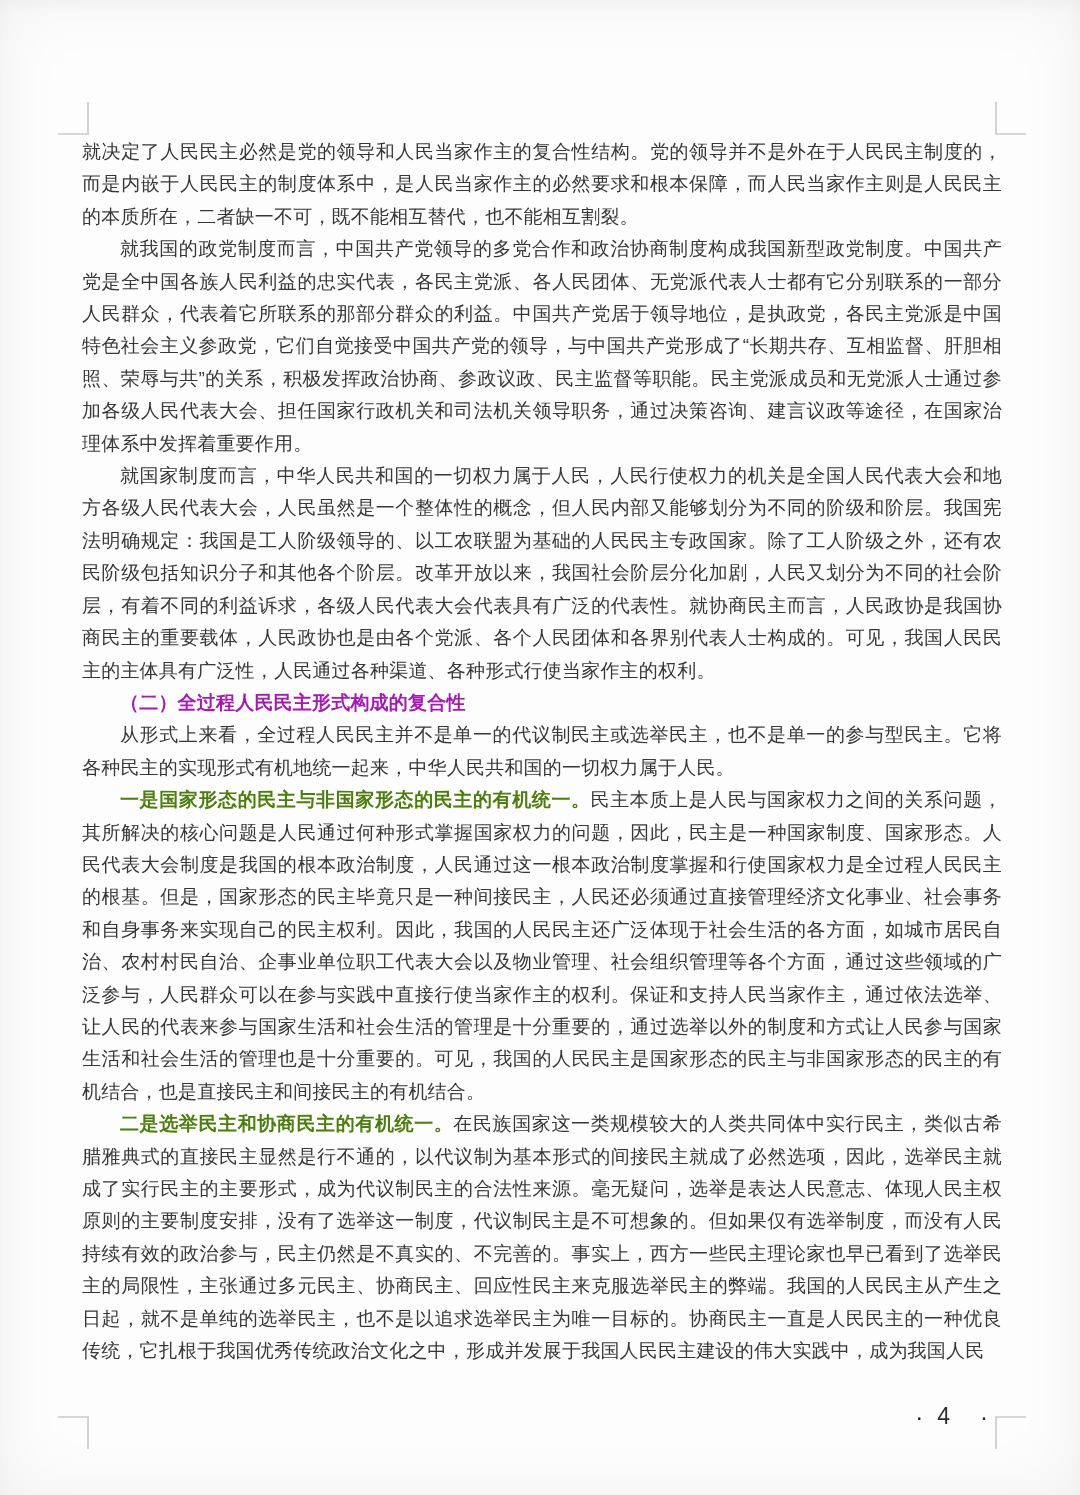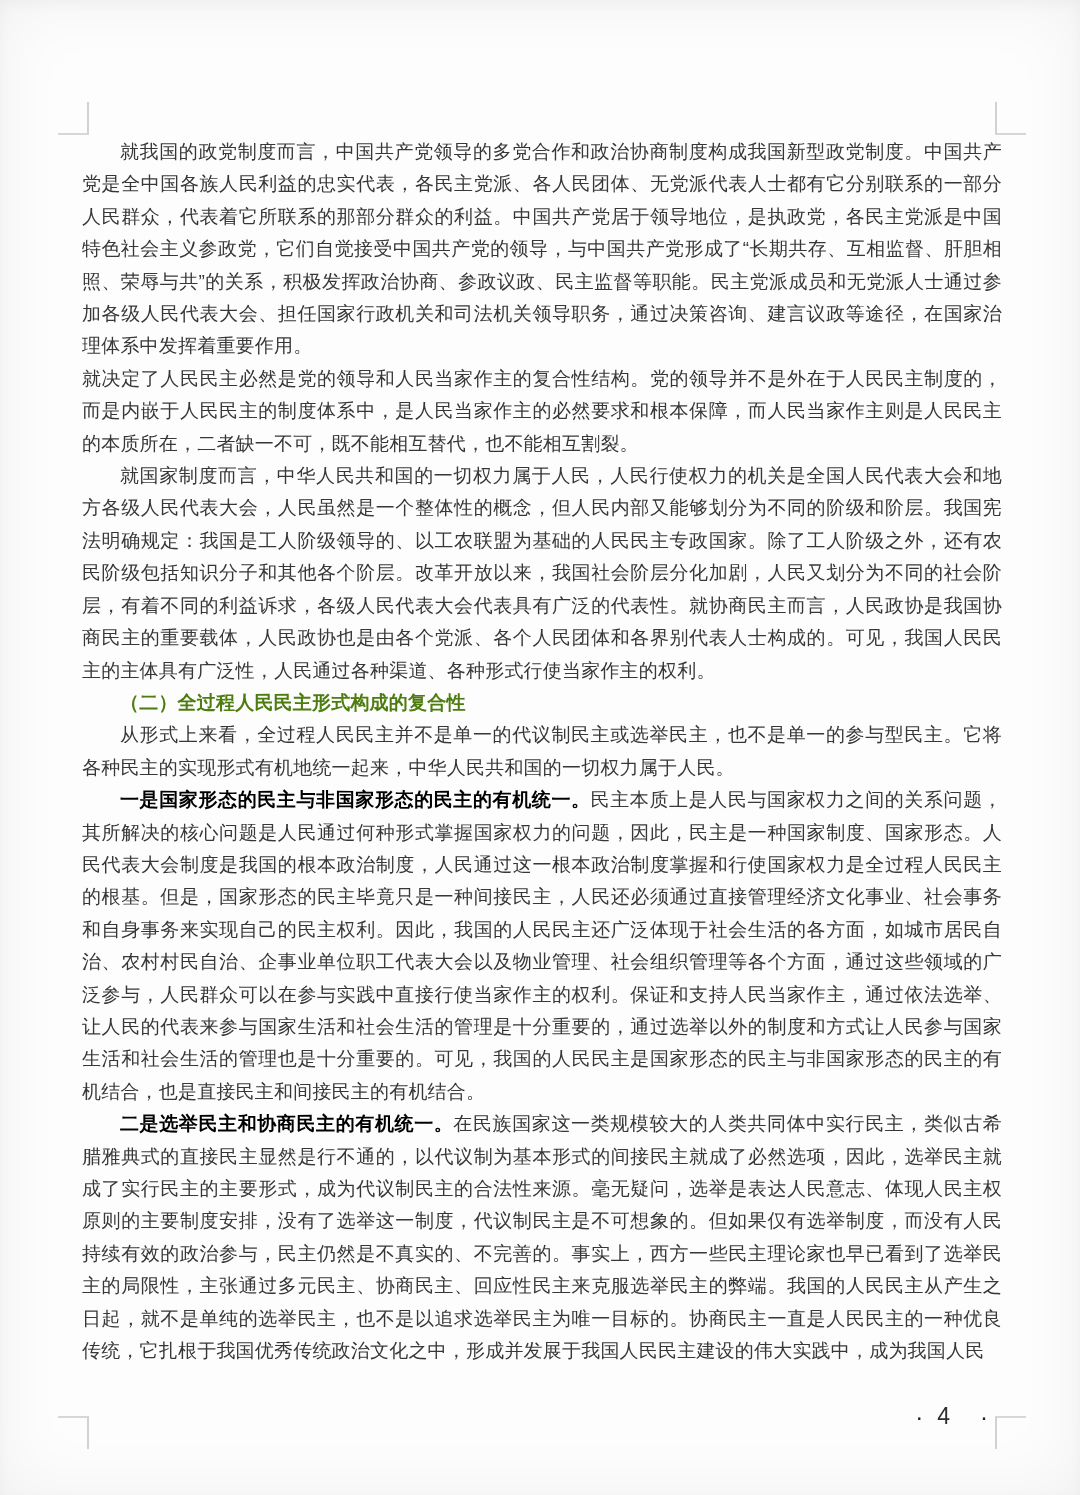--- a/index.html
+++ b/index.html
@@ -47,25 +47,25 @@
   }
   .para.no-indent {
     text-indent: 0;
   }
   .heading {
     margin: 0;
     font-size: 19px;
     line-height: 32.4px;
     text-indent: 2em;
     font-weight: bold;
-    color: #4d7c0f;
+    color: #a21caf;
   }
   .lead {
     font-weight: bold;
-    color: #000000;
+    color: #4d7c0f;
   }
   .footer {
     position: absolute;
     top: 1403px;
     right: 92px;
     display: flex;
     align-items: center;
     color: #2f2f2f;
     font-size: 21px;
   }
@@ -85,23 +85,23 @@
 
 <div class="page">
 
   <div class="crop-mark crop-tl"></div>
   <div class="crop-mark crop-tr"></div>
   <div class="crop-mark crop-bl"></div>
   <div class="crop-mark crop-br"></div>
 
   <div class="text-block">
 
+    <p class="para no-indent">就决定了人民民主必然是党的领导和人民当家作主的复合性结构。党的领导并不是外在于人民民主制度的，而是内嵌于人民民主的制度体系中，是人民当家作主的必然要求和根本保障，而人民当家作主则是人民民主的本质所在，二者缺一不可，既不能相互替代，也不能相互割裂。</p>
+
     <p class="para">就我国的政党制度而言，中国共产党领导的多党合作和政治协商制度构成我国新型政党制度。中国共产党是全中国各族人民利益的忠实代表，各民主党派、各人民团体、无党派代表人士都有它分别联系的一部分人民群众，代表着它所联系的那部分群众的利益。中国共产党居于领导地位，是执政党，各民主党派是中国特色社会主义参政党，它们自觉接受中国共产党的领导，与中国共产党形成了“长期共存、互相监督、肝胆相照、荣辱与共”的关系，积极发挥政治协商、参政议政、民主监督等职能。民主党派成员和无党派人士通过参加各级人民代表大会、担任国家行政机关和司法机关领导职务，通过决策咨询、建言议政等途径，在国家治理体系中发挥着重要作用。</p>
-
-    <p class="para no-indent">就决定了人民民主必然是党的领导和人民当家作主的复合性结构。党的领导并不是外在于人民民主制度的，而是内嵌于人民民主的制度体系中，是人民当家作主的必然要求和根本保障，而人民当家作主则是人民民主的本质所在，二者缺一不可，既不能相互替代，也不能相互割裂。</p>
 
     <p class="para">就国家制度而言，中华人民共和国的一切权力属于人民，人民行使权力的机关是全国人民代表大会和地方各级人民代表大会，人民虽然是一个整体性的概念，但人民内部又能够划分为不同的阶级和阶层。我国宪法明确规定：我国是工人阶级领导的、以工农联盟为基础的人民民主专政国家。除了工人阶级之外，还有农民阶级包括知识分子和其他各个阶层。改革开放以来，我国社会阶层分化加剧，人民又划分为不同的社会阶层，有着不同的利益诉求，各级人民代表大会代表具有广泛的代表性。就协商民主而言，人民政协是我国协商民主的重要载体，人民政协也是由各个党派、各个人民团体和各界别代表人士构成的。可见，我国人民民主的主体具有广泛性，人民通过各种渠道、各种形式行使当家作主的权利。</p>
 
     <h3 class="heading">（二）全过程人民民主形式构成的复合性</h3>
 
     <p class="para">从形式上来看，全过程人民民主并不是单一的代议制民主或选举民主，也不是单一的参与型民主。它将各种民主的实现形式有机地统一起来，中华人民共和国的一切权力属于人民。</p>
 
     <p class="para">
       <span class="lead">一是国家形态的民主与非国家形态的民主的有机统一。</span><span>民主本质上是人民与国家权力之间的关系问题，其所解决的核心问题是人民通过何种形式掌握国家权力的问题，因此，民主是一种国家制度、国家形态。人民代表大会制度是我国的根本政治制度，人民通过这一根本政治制度掌握和行使国家权力是全过程人民民主的根基。但是，国家形态的民主毕竟只是一种间接民主，人民还必须通过直接管理经济文化事业、社会事务和自身事务来实现自己的民主权利。因此，我国的人民民主还广泛体现于社会生活的各方面，如城市居民自治、农村村民自治、企事业单位职工代表大会以及物业管理、社会组织管理等各个方面，通过这些领域的广泛参与，人民群众可以在参与实践中直接行使当家作主的权利。保证和支持人民当家作主，通过依法选举、让人民的代表来参与国家生活和社会生活的管理是十分重要的，通过选举以外的制度和方式让人民参与国家生活和社会生活的管理也是十分重要的。可见，我国的人民民主是国家形态的民主与非国家形态的民主的有机结合，也是直接民主和间接民主的有机结合。</span>
     </p>

